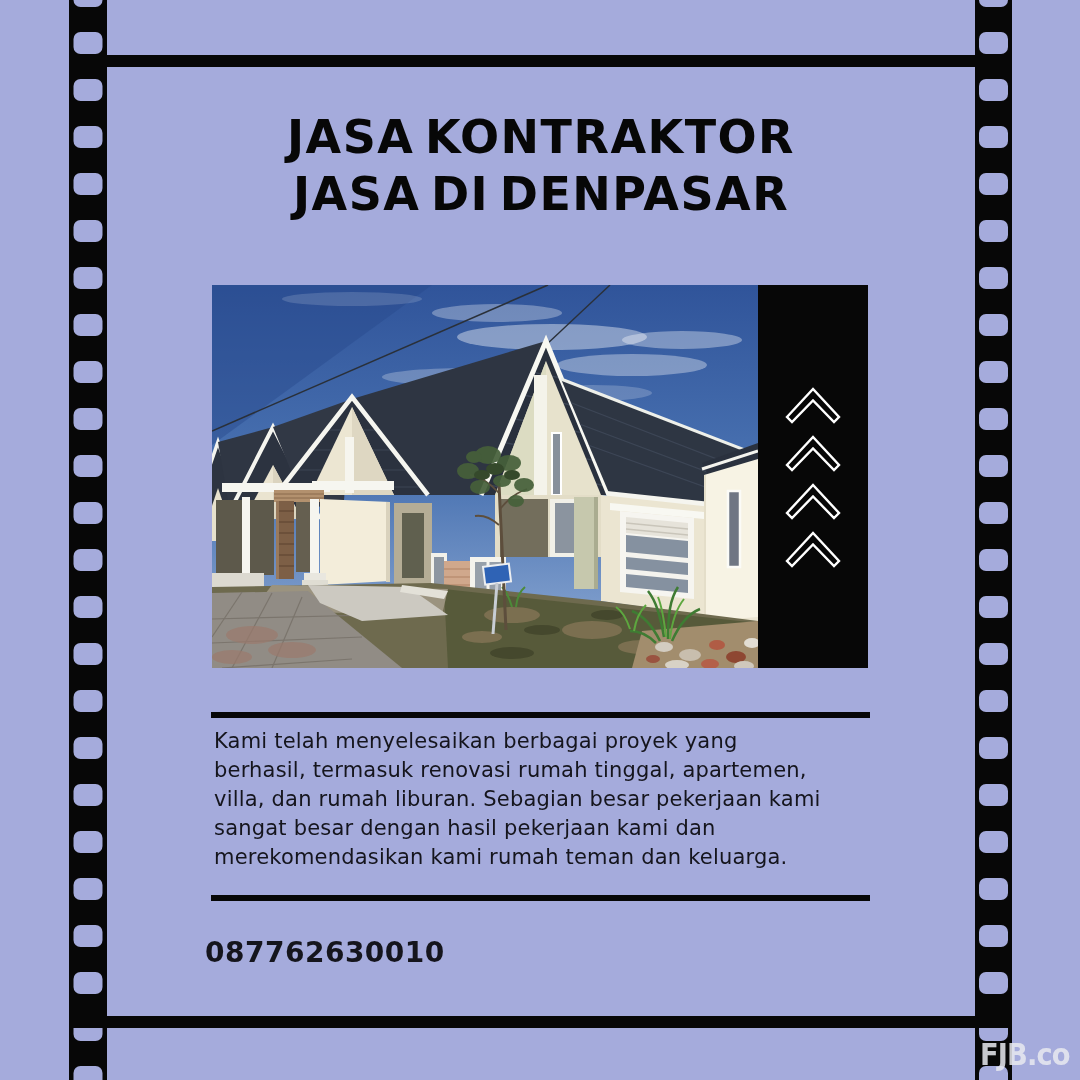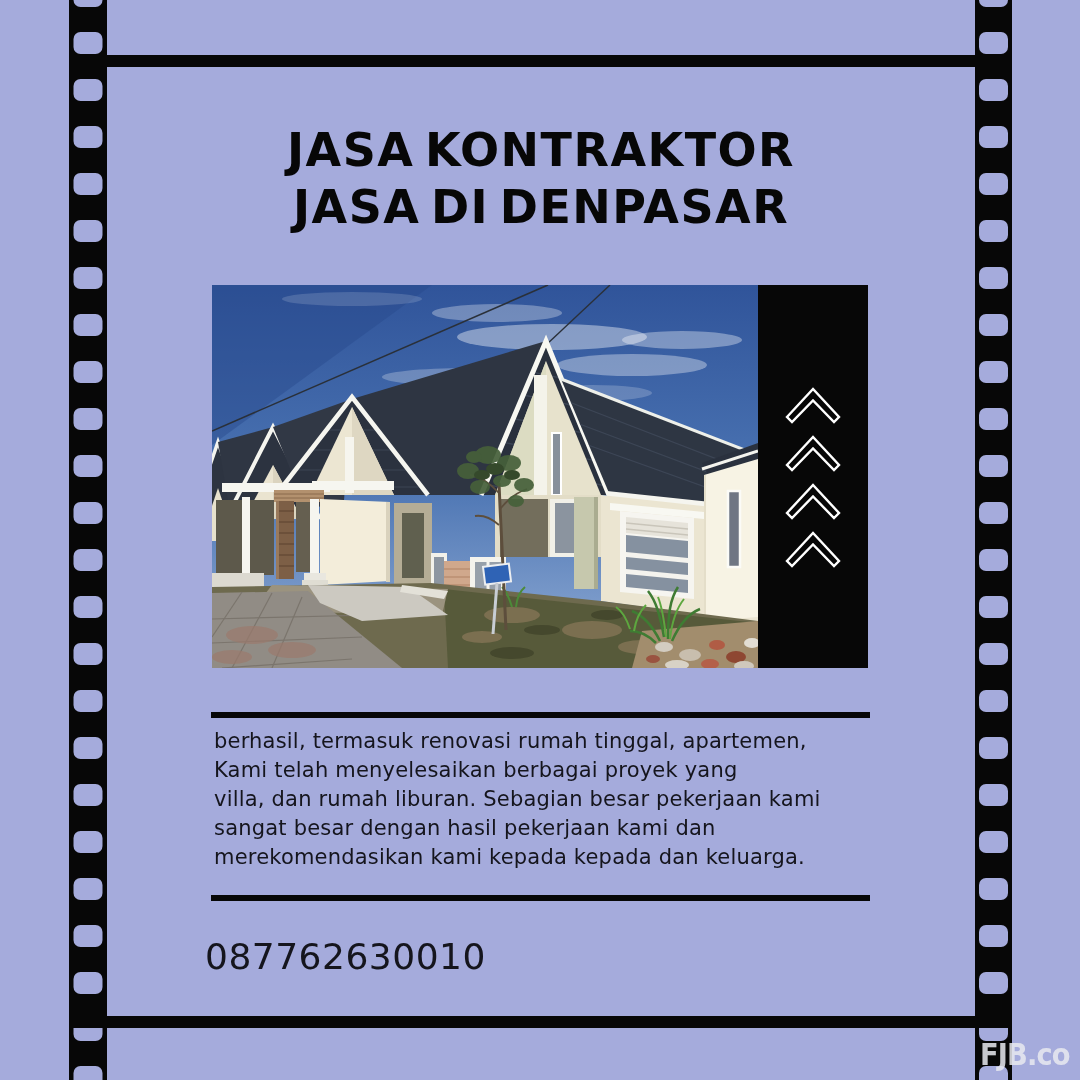--- a/index.html
+++ b/index.html
@@ -18,21 +18,21 @@
   .strip-left{left:69px;width:38px;}
   .strip-right{left:975px;width:37px;}
   .film-bar{position:absolute;left:69px;width:943px;height:12px;background:var(--ink);}
   .film-bar.top{top:55px;}
   .film-bar.bottom{top:1016px;}
 
   .title{
     position:absolute;left:107px;top:109px;width:868px;
     text-align:center;color:var(--ink);
     font-weight:800;font-size:46px;line-height:57px;
-    letter-spacing:1.5px;word-spacing:-7px;margin-top:13px;
+    letter-spacing:1.5px;word-spacing:-7px;
   }
 
   .photo{position:absolute;left:212px;top:285px;width:546px;height:383px;display:block;}
 
   .chevron-panel{
     position:absolute;left:758px;top:285px;width:110px;height:383px;
     background:var(--ink);
     display:flex;flex-direction:column;align-items:center;
     padding-top:99px;gap:8px;
   }
@@ -43,21 +43,21 @@
   .divider.bottom-rule{top:895px;}
 
   .description{
     position:absolute;left:214px;top:727px;width:650px;
     color:var(--text);font-size:21px;line-height:29px;letter-spacing:0.2px;
   }
 
   .contact-row{
     position:absolute;left:205px;top:936px;width:670px;
     display:flex;justify-content:space-between;align-items:flex-start;
-    color:var(--text);font-size:36px;letter-spacing:0.5px;
+    color:var(--text);font-size:28px;letter-spacing:0.5px;font-weight:bold;
   }
 
   .watermark{
     position:absolute;left:980px;top:1036px;
     font-weight:800;font-size:31px;letter-spacing:-1px;
     color:var(--watermark);opacity:0.85;
     transform:scaleX(0.88);transform-origin:left top;
     white-space:nowrap;
   }
 </style>
@@ -340,25 +340,25 @@
     <svg width="60" height="40" viewBox="0 0 60 40">
       <path d="M4 33 L30 5 L56 33 L51 38 L30 16.5 L9 38 Z" fill="none" stroke="var(--white)" stroke-width="2.4"></path>
     </svg>
     <svg width="60" height="40" viewBox="0 0 60 40">
       <path d="M4 33 L30 5 L56 33 L51 38 L30 16.5 L9 38 Z" fill="none" stroke="var(--white)" stroke-width="2.4"></path>
     </svg>
   </div>
 
   <div class="divider top-rule"></div>
   <div class="description">
+    <div>Kami telah menyelesaikan berbagai proyek yang</div>
     <div>berhasil, termasuk renovasi rumah tinggal, apartemen,</div>
-    <div>Kami telah menyelesaikan berbagai proyek yang</div>
     <div>villa, dan rumah liburan. Sebagian besar pekerjaan kami</div>
     <div>sangat besar dengan hasil pekerjaan kami dan</div>
-    <div>merekomendasikan kami kepada kepada dan keluarga.</div>
+    <div>merekomendasikan kami rumah teman dan keluarga.</div>
   </div>
   <div class="divider bottom-rule"></div>
 
   <div class="contact-row">
     <span>087762630010</span>
   </div>
 
   <div class="watermark">FJB.co</div>
 
 </div>

